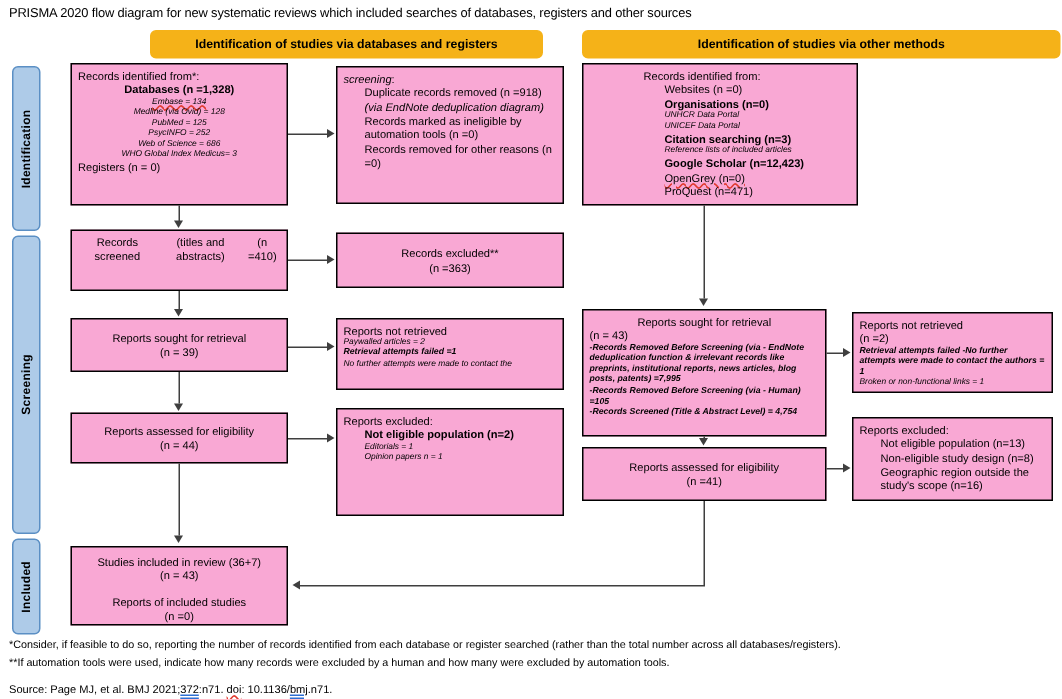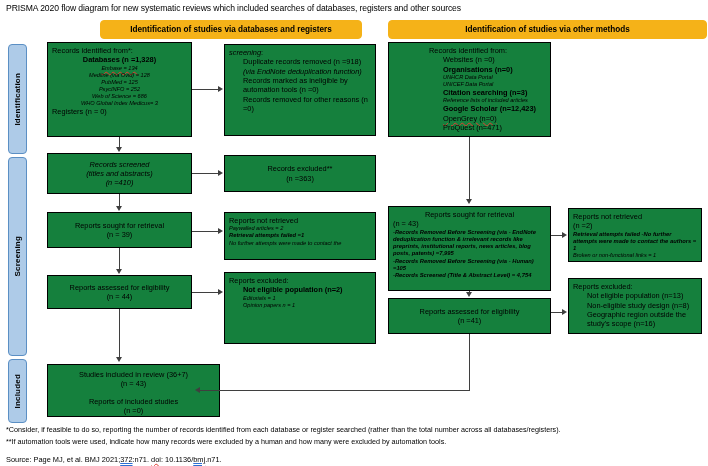--- a/index.html
+++ b/index.html
@@ -52,21 +52,21 @@
     writing-mode: vertical-rl;
     transform: rotate(180deg);
     font-size: 8px;
     font-weight: bold;
     letter-spacing: 0.2px;
     white-space: nowrap;
   }
   
   .box {
     position: absolute;
-    background: #15803d;
+    background: #f9a8d4;
     border: 1px solid #000000;
     box-sizing: border-box;
     font-size: 7.4px;
     line-height: 1.26;
     padding: 3px 4px;
     overflow: hidden;
   }
   .box.ctr { text-align: center; }
   .ln { display: block; white-space: normal; }
   .ln.b  { font-weight: bold; }
@@ -155,26 +155,26 @@
   <span class="ln i" style="text-align:center;display:block;">Medline (via Ovid) = 128</span>
   <span class="ln i" style="text-align:center;display:block;">PubMed = 125</span>
   <span class="ln i" style="text-align:center;display:block;">PsycINFO = 252</span>
   <span class="ln i" style="text-align:center;display:block;">Web of Science = 686</span>
   <span class="ln i" style="text-align:center;display:block;">WHO Global Index Medicus= 3</span>
   <span class="ln">Registers (n = 0)</span>
 </div>
 
 <div class="box" style="left:224px; top:44px; width:152px; height:92px;">
   <span class="ln"><span class="em">screening</span><span>:</span></span>
-  <span class="ln hang">Duplicate records removed (n =918) <span class="em">(via EndNote deduplication function)</span></span>
+  <span class="ln hang">Duplicate records removed (n =918) <span class="em">(via EndNote deduplication diagram)</span></span>
   <span class="ln hang">Records marked as ineligible by automation tools (n =0)</span>
   <span class="ln hang">Records removed for other reasons (n =0)</span>
 </div>
 
-<div class="box ctr" style="left:47px; top:153px; width:145px; height:41px; display:flex; flex-direction:column; justify-content:center;font-style:italic;">
+<div class="box ctr" style="left:47px; top:153px; width:145px; height:41px; display:flex; flex-direction:row; justify-content:center;">
   <span class="ln">Records screened</span>
   <span class="ln">(titles and abstracts)</span>
   <span class="ln">(n =410)</span>
 </div>
 
 <div class="box ctr" style="left:224px; top:155px; width:152px; height:37px; display:flex; flex-direction:column; justify-content:center;">
   <span class="ln">Records excluded**</span>
   <span class="ln">(n =363)</span>
 </div>
 
@@ -195,21 +195,21 @@
   <span class="ln">(n = 44)</span>
 </div>
 
 <div class="box" style="left:224px; top:272px; width:152px; height:72px;">
   <span class="ln">Reports excluded:</span>
   <span class="ln hang b">Not eligible population (n=2)</span>
   <span class="ln hang i">Editorials = 1</span>
   <span class="ln hang i">Opinion papers n = 1</span>
 </div>
 
-<div class="box" style="left:388px; top:42px; width:163px; height:95px;padding-left:40px;">
+<div class="box" style="left:388px; top:42px; width:184px; height:95px;padding-left:40px;">
   <span class="ln">Records identified from:</span>
   <span class="ln ind">Websites (n =0)</span>
   <span class="ln ind b">Organisations (n=0)</span>
   <span class="ln ind i">UNHCR Data Portal</span>
   <span class="ln ind i">UNICEF Data Portal</span>
   <span class="ln ind b">Citation searching (n=3)</span>
   <span class="ln ind i">Reference lists of included articles</span>
   <span class="ln ind b">Google Scholar (n=12,423)</span>
   <span class="ln ind"><span class="sp-err">OpenGrey (n=0)</span></span>
   <span class="ln ind">ProQuest (n=471)</span>
@@ -235,21 +235,21 @@
   <span class="ln">(n =41)</span>
 </div>
 
 <div class="box" style="left:568px; top:278px; width:134px; height:56px;">
   <span class="ln">Reports excluded:</span>
   <span class="ln hang">Not eligible population (n=13)</span>
   <span class="ln hang">Non-eligible study design (n=8)</span>
   <span class="ln hang">Geographic region outside the study's scope (n=16)</span>
 </div>
 
-<div class="box ctr" style="left:47px; top:364px; width:173px; height:53px;">
+<div class="box ctr" style="left:47px; top:364px; width:145px; height:53px;">
   <span class="ln" style="margin-top:2px;">Studies included in review (36+7)</span>
   <span class="ln">(n = 43)</span>
   <span class="ln" style="margin-top:8px;">Reports of included studies</span>
   <span class="ln">(n =0)</span>
 </div>
 
 <div class="hline" style="left:192px; top:89px; width:27px;"></div>
 <div class="arr right" style="left:218px; top:86px;"></div>
 
 <div class="vline" style="left:119px; top:137px; height:11px;"></div>

